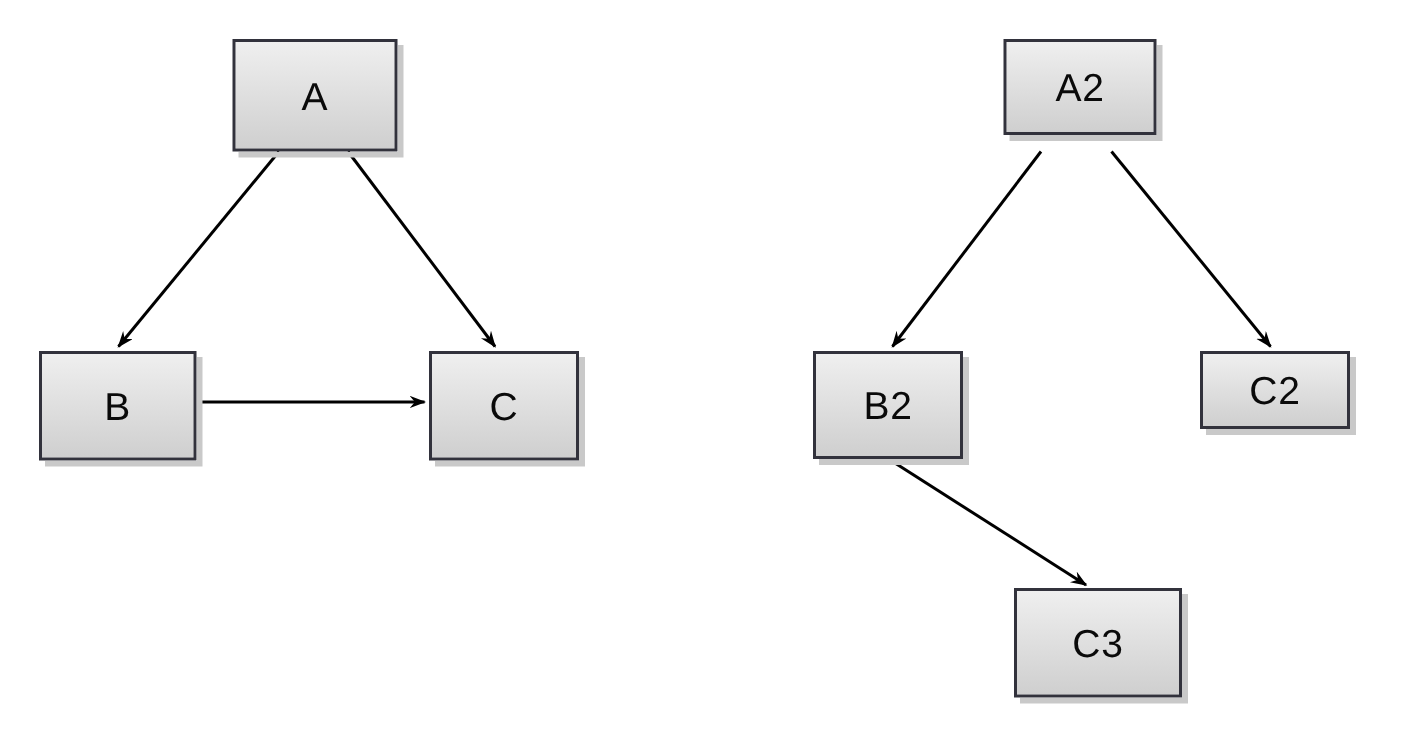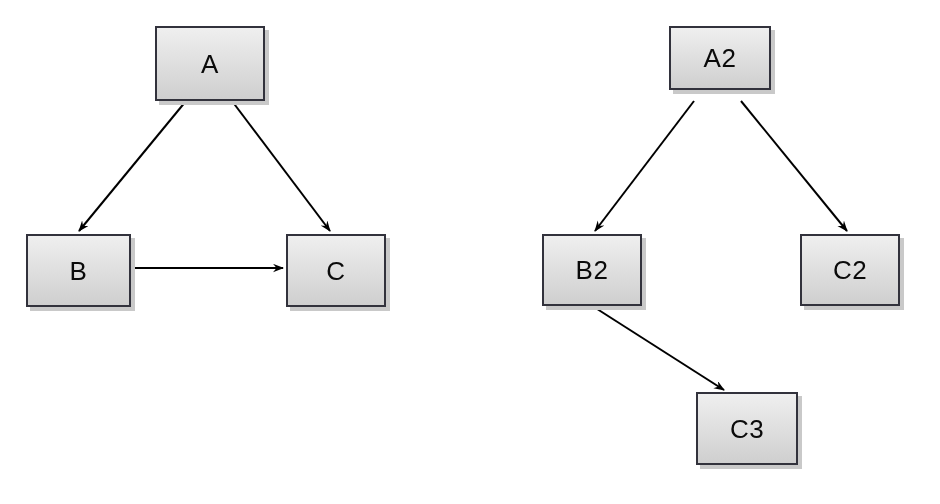--- a/index.html
+++ b/index.html
@@ -75,21 +75,21 @@
       </div>
       <div class="node" style="left: 286px; top: 234px; width: 100px; height: 73px; border-color: rgb(50, 50, 60); box-shadow: rgb(201, 201, 201) 4px 4px 0px 0px; background: linear-gradient(rgb(239, 239, 239) 0%, rgb(207, 207, 207) 100%);">
         <span class="node-label" style="color: rgb(10, 10, 10);">C</span>
       </div>
       <div class="node" style="left: 669px; top: 26px; width: 102px; height: 64px; border-color: rgb(50, 50, 60); box-shadow: rgb(201, 201, 201) 4px 4px 0px 0px; background: linear-gradient(rgb(239, 239, 239) 0%, rgb(207, 207, 207) 100%);">
         <span class="node-label" style="color: rgb(10, 10, 10);">A2</span>
       </div>
       <div class="node" style="left: 542px; top: 234px; width: 100px; height: 72px; border-color: rgb(50, 50, 60); box-shadow: rgb(201, 201, 201) 4px 4px 0px 0px; background: linear-gradient(rgb(239, 239, 239) 0%, rgb(207, 207, 207) 100%);">
         <span class="node-label" style="color: rgb(10, 10, 10);">B2</span>
       </div>
-      <div class="node" style="left: 800px; top: 234px; width: 100px; height: 72px; border-color: rgb(50, 50, 60); box-shadow: rgb(201, 201, 201) 4px 4px 0px 0px; background: linear-gradient(rgb(239, 239, 239) 0%, rgb(207, 207, 207) 100%);">
+      <div class="node" style="left: 800px; top: 234px; width: 100px; height: 52px; border-color: rgb(50, 50, 60); box-shadow: rgb(201, 201, 201) 4px 4px 0px 0px; background: linear-gradient(rgb(239, 239, 239) 0%, rgb(207, 207, 207) 100%);">
         <span class="node-label" style="color: rgb(10, 10, 10);">C2</span>
       </div>
-      <div class="node" style="left: 696px; top: 392px; width: 102px; height: 73px; border-color: rgb(50, 50, 60); box-shadow: rgb(201, 201, 201) 4px 4px 0px 0px; background: linear-gradient(rgb(239, 239, 239) 0%, rgb(207, 207, 207) 100%); text-align: center;">
+      <div class="node" style="left: 676px; top: 392px; width: 112px; height: 73px; border-color: rgb(50, 50, 60); box-shadow: rgb(201, 201, 201) 4px 4px 0px 0px; background: linear-gradient(rgb(239, 239, 239) 0%, rgb(207, 207, 207) 100%); text-align: center;">
         <span class="node-label" style="color: rgb(10, 10, 10);">C3</span>
       </div>
     </div>
 
 </div>
 
 </body></html>

